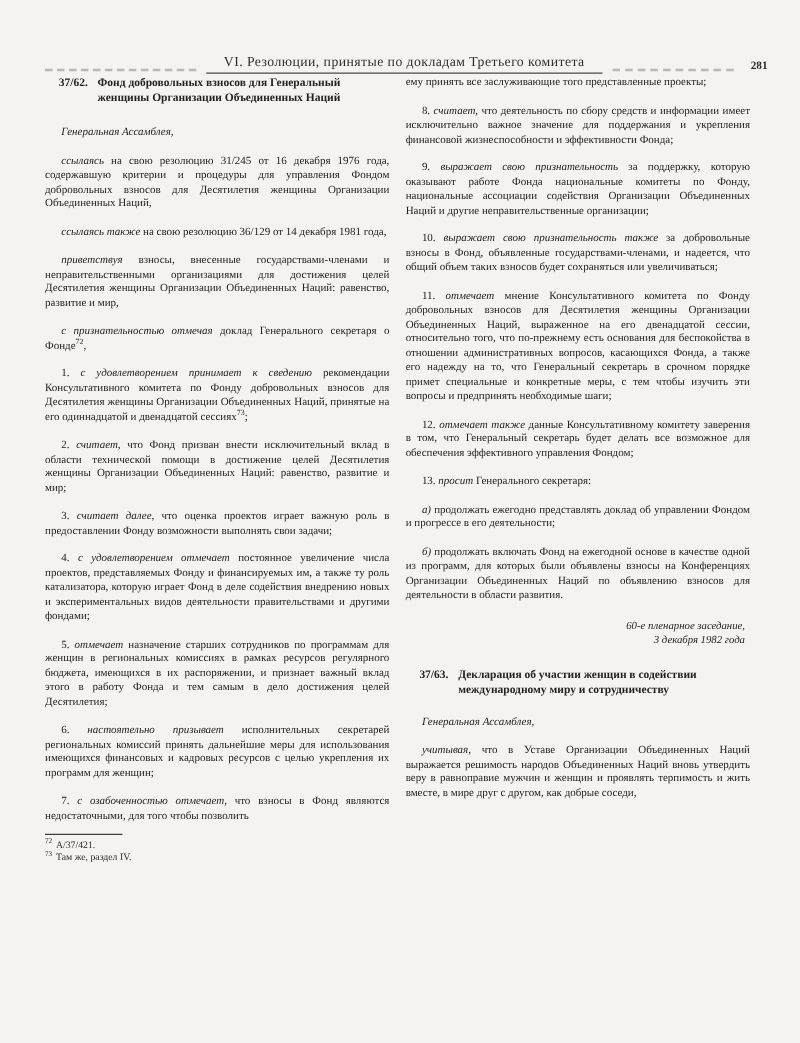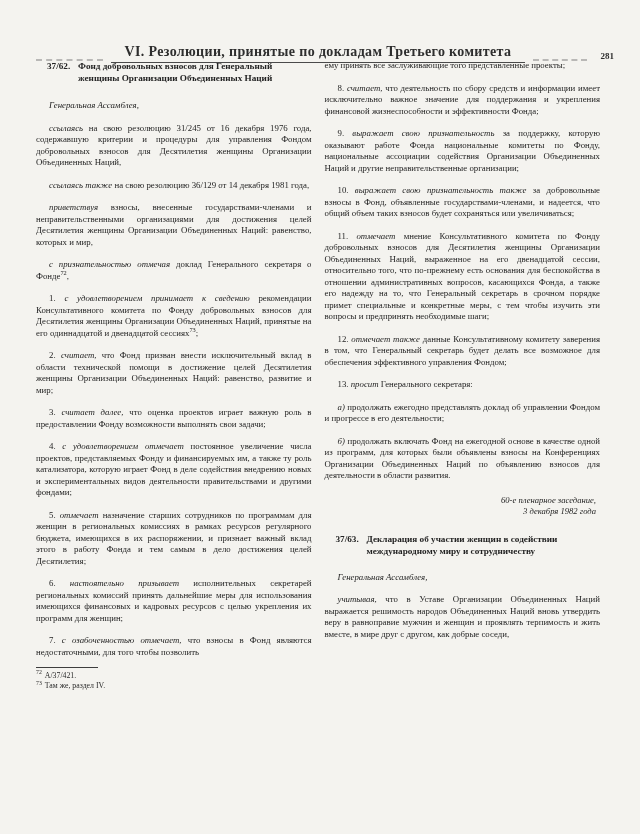--- a/index.html
+++ b/index.html
@@ -12,21 +12,21 @@
   .page{position:relative;width:640px;height:834px;background:#f4f3ef;}
 
   
   .header{
     position:absolute;top:44px;left:28px;right:26px;
     display:flex;align-items:flex-end;
   }
   .artifact{flex:1;height:0;border-bottom:2px dashed rgba(50,50,50,.30);margin:0 8px 2px;}
   .artifact.a-right{flex:.8;}
   .header-title{
-    font-size:14px;font-weight:bold;letter-spacing:.35px;white-space:nowrap;
+    font-size:11px;font-weight:normal;letter-spacing:.35px;white-space:nowrap;
     border-bottom:1.2px solid #4a4a4a;padding:0 14px 2px;color:#2e2e2e;
   }
   .page-number{font-size:9px;font-weight:bold;margin-left:6px;margin-bottom:2px;color:#2e2e2e;}
 
   
   .columns{
     position:absolute;top:60px;left:36px;right:40px;bottom:40px;
     display:flex;gap:13px;
     filter:blur(.15px);
   }
@@ -69,21 +69,21 @@
 
       <div class="res-head">
         <span class="res-num">37/62.</span>
         <span class="res-title">Фонд добровольных взносов для Генеральный женщины Организации Объединенных Наций</span>
       </div>
 
       <p class="opening">Генеральная Ассамблея,</p>
 
       <p class="para"><span class="lead">ссылаясь</span><span> на свою резолюцию 31/245 от 16 декабря 1976 года, содержавшую критерии и процедуры для управления Фондом добровольных взносов для Десятилетия женщины Организации Объединенных Наций,</span></p>
       <p class="para"><span class="lead">ссылаясь также</span><span> на свою резолюцию 36/129 от 14 декабря 1981 года,</span></p>
-      <p class="para"><span class="lead">приветствуя</span><span> взносы, внесенные государствами-членами и неправительственными организациями для достижения целей Десятилетия женщины Организации Объединенных Наций: равенство, которых и мир,</span></p>
+      <p class="para"><span class="lead">приветствуя</span><span> взносы, внесенные государствами-членами и неправительственными организациями для достижения целей Десятилетия женщины Организации Объединенных Наций: равенство, развитие и мир,</span></p>
       <p class="para"><span class="lead">с признательностью отмечая</span><span> доклад Генерального секретаря о Фонде</span><sup>72</sup><span>,</span></p>
 
       <p class="para"><span class="num">1.</span><span class="lead"> с удовлетворением принимает к сведению</span><span> рекомендации Консультативного комитета по Фонду добровольных взносов для Десятилетия женщины Организации Объединенных Наций, принятые на его одиннадцатой и двенадцатой сессиях</span><sup>73</sup><span>;</span></p>
       <p class="para"><span class="num">2.</span><span class="lead"> считает</span><span>, что Фонд призван внести исключительный вклад в области технической помощи в достижение целей Десятилетия женщины Организации Объединенных Наций: равенство, развитие и мир;</span></p>
       <p class="para"><span class="num">3.</span><span class="lead"> считает далее</span><span>, что оценка проектов играет важную роль в предоставлении Фонду возможности выполнять свои задачи;</span></p>
       <p class="para"><span class="num">4.</span><span class="lead"> с удовлетворением отмечает</span><span> постоянное увеличение числа проектов, представляемых Фонду и финансируемых им, а также ту роль катализатора, которую играет Фонд в деле содействия внедрению новых и экспериментальных видов деятельности правительствами и другими фондами;</span></p>
       <p class="para"><span class="num">5.</span><span class="lead"> отмечает</span><span> назначение старших сотрудников по программам для женщин в региональных комиссиях в рамках ресурсов регулярного бюджета, имеющихся в их распоряжении, и признает важный вклад этого в работу Фонда и тем самым в дело достижения целей Десятилетия;</span></p>
       <p class="para"><span class="num">6.</span><span class="lead"> настоятельно призывает</span><span> исполнительных секретарей региональных комиссий принять дальнейшие меры для использования имеющихся финансовых и кадровых ресурсов с целью укрепления их программ для женщин;</span></p>
       <p class="para"><span class="num">7.</span><span class="lead"> с озабоченностью отмечает</span><span>, что взносы в Фонд являются недостаточными, для того чтобы позволить</span></p>
 

